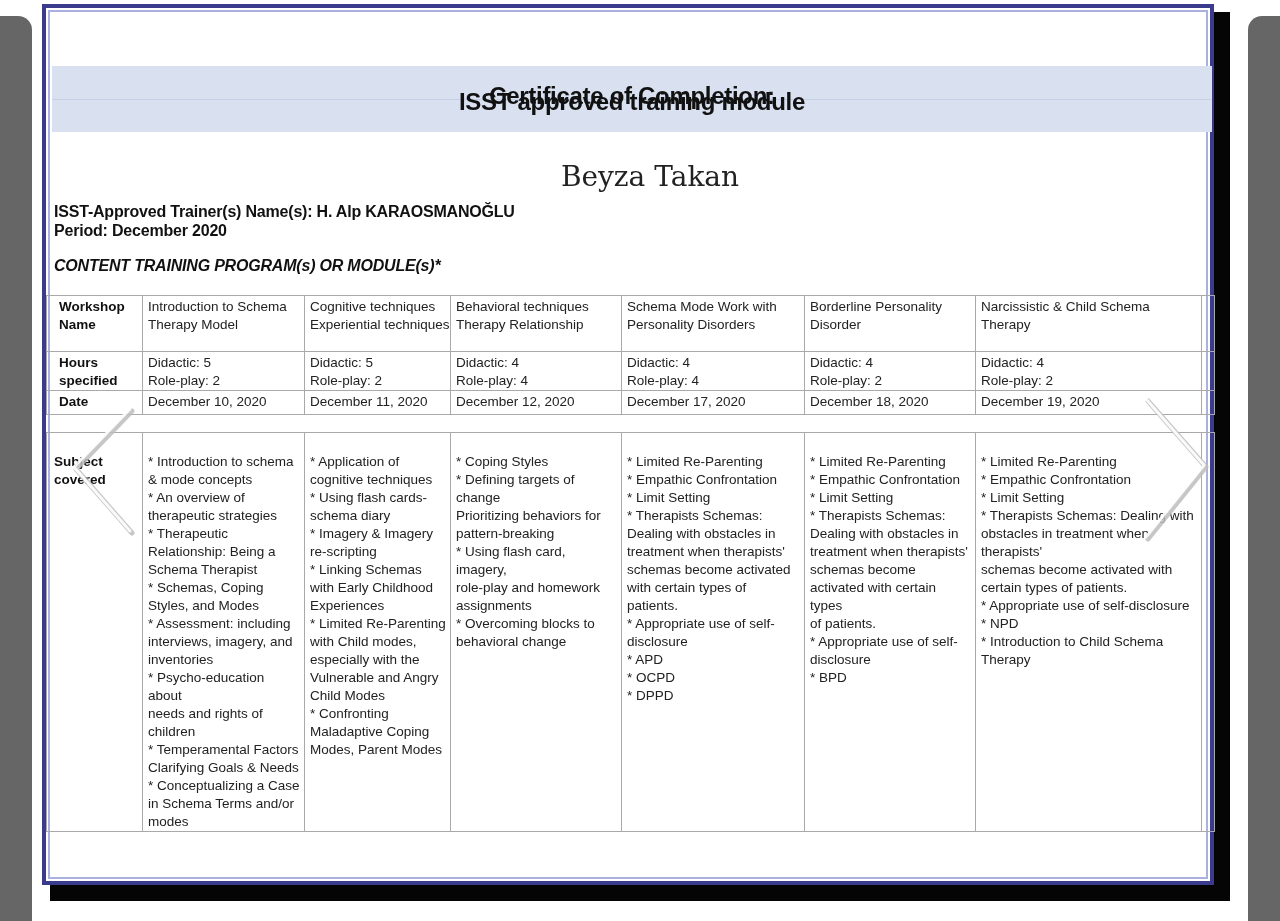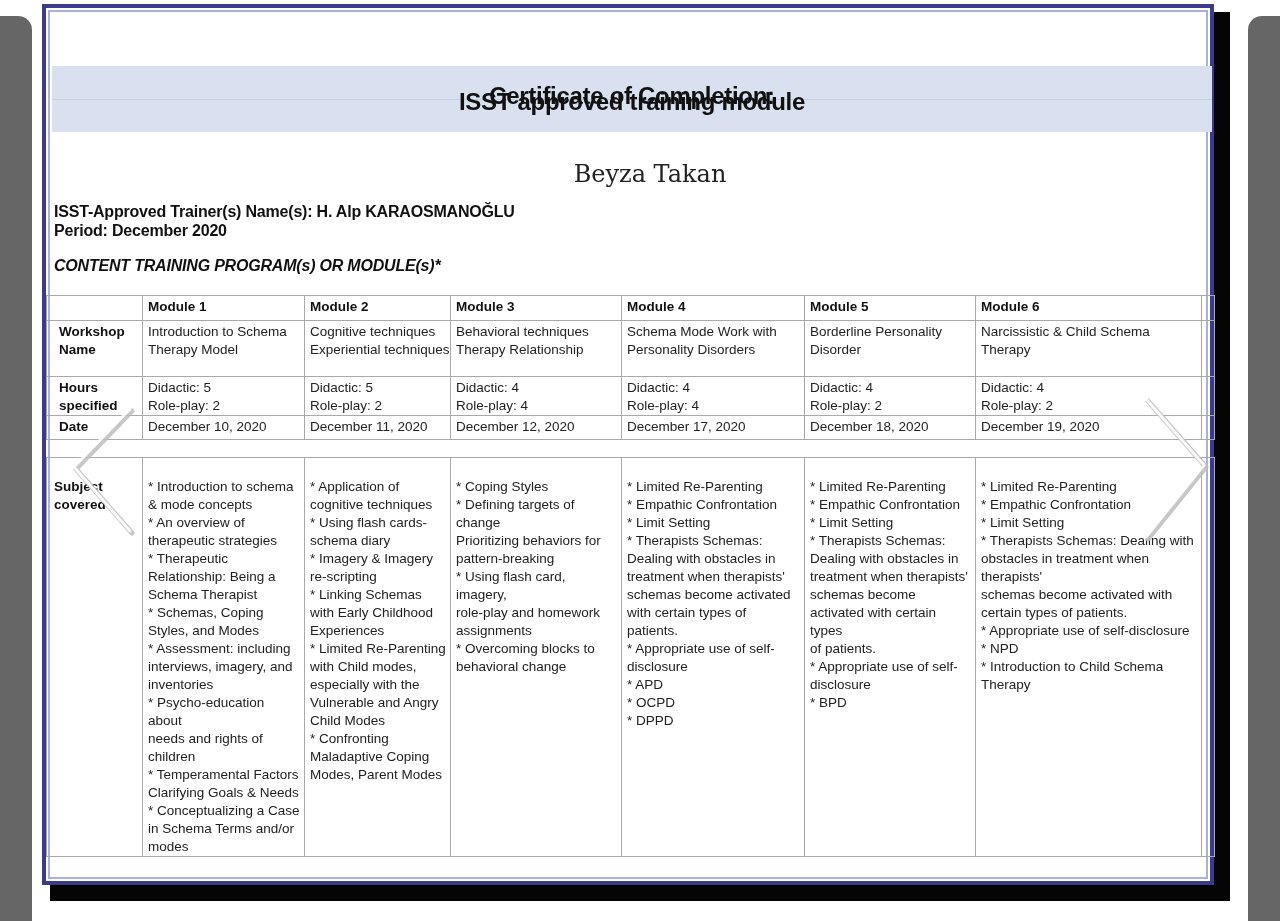--- a/index.html
+++ b/index.html
@@ -36,21 +36,21 @@
     position:absolute; left:0; right:0; top:33px; height:1px; background:#c5cfe6;
   }
   .title-line {
     position:absolute; left:52px; width:1160px; text-align:center;
     font-weight:bold; font-size:24px; letter-spacing:-0.3px; color:#111;
   }
   .t1 { top:82px; }
   .t2 { top:88px; }
   .recipient {
     position:absolute; left:0; width:1280px; top:160px; text-align:center;
-    font-family:"DejaVu Serif", "Liberation Serif", serif; font-size:24px; color:#222;
+    font-family:"DejaVu Serif", "Liberation Serif", serif; font-size:28px; color:#222;
     padding-left:20px; box-sizing:border-box;
   }
   .meta {
     position:absolute; left:54px; font-weight:bold; font-size:16px; color:#111;
     letter-spacing:-0.2px;
   }
   .m1 { top:203px; }
   .m2 { top:222px; }
   .m3 { top:257px;font-style:italic; }
 
@@ -109,30 +109,20 @@
     <col style="width:96px">
       <col style="width:162px">
       <col style="width:146px">
       <col style="width:171px">
       <col style="width:183px">
       <col style="width:171px">
       <col style="width:226px">
       <col style="width:13px">
   </colgroup>
   <tbody>
-      <tr class="hdr">
-    <td></td>
-    <td>Module 1</td>
-    <td>Module 2</td>
-    <td>Module 3</td>
-    <td>Module 4</td>
-    <td>Module 5</td>
-    <td>Module 6</td>
-    <td></td>
-  </tr>
   <tr class="r-workshop">
     <td class="rowhead">
       <span class="line">Workshop</span>
       <span class="line">Name</span>
     </td>
     <td>
           <span class="line">Introduction to Schema</span>
           <span class="line">Therapy Model</span>
         </td>
     <td>

